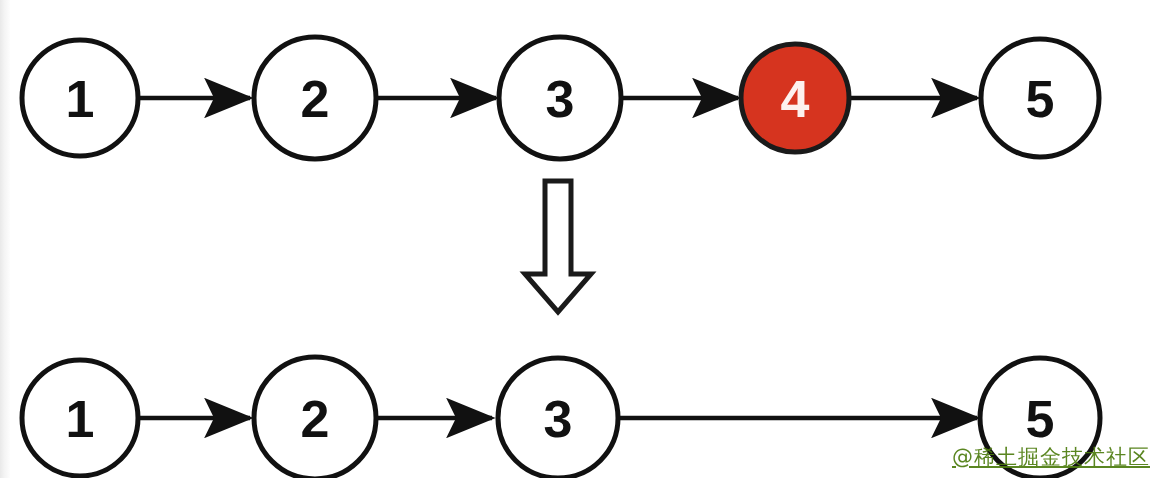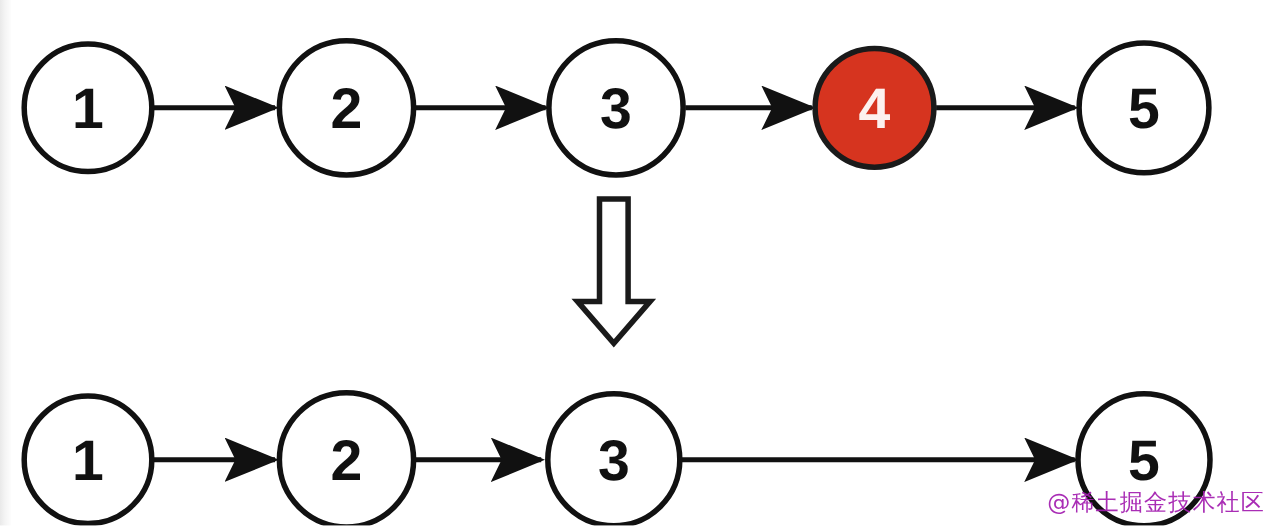--- a/index.html
+++ b/index.html
@@ -39,24 +39,25 @@
     font-size: 52px;
     dominant-baseline: central;
     text-anchor: middle;
   }
   .node-label.dark { fill: #111111; }
   .node-label.light { fill: #fdf1ee; }
   .watermark {
     position: absolute;
     font-family: "DejaVu Sans", sans-serif;
     font-size: 21px;
-    color: #a21caf;
+    color: #4d7c0f;
     letter-spacing: 1px;
     white-space: nowrap;
     opacity: 0.92;
+    text-decoration: underline;
   }
 </style>
 </head>
 <body>
 
 <div id="canvas">
 
   <div class="edge-band"></div>
 
   <svg class="diagram-svg" width="1160" height="478" viewBox="0 0 1160 478">

